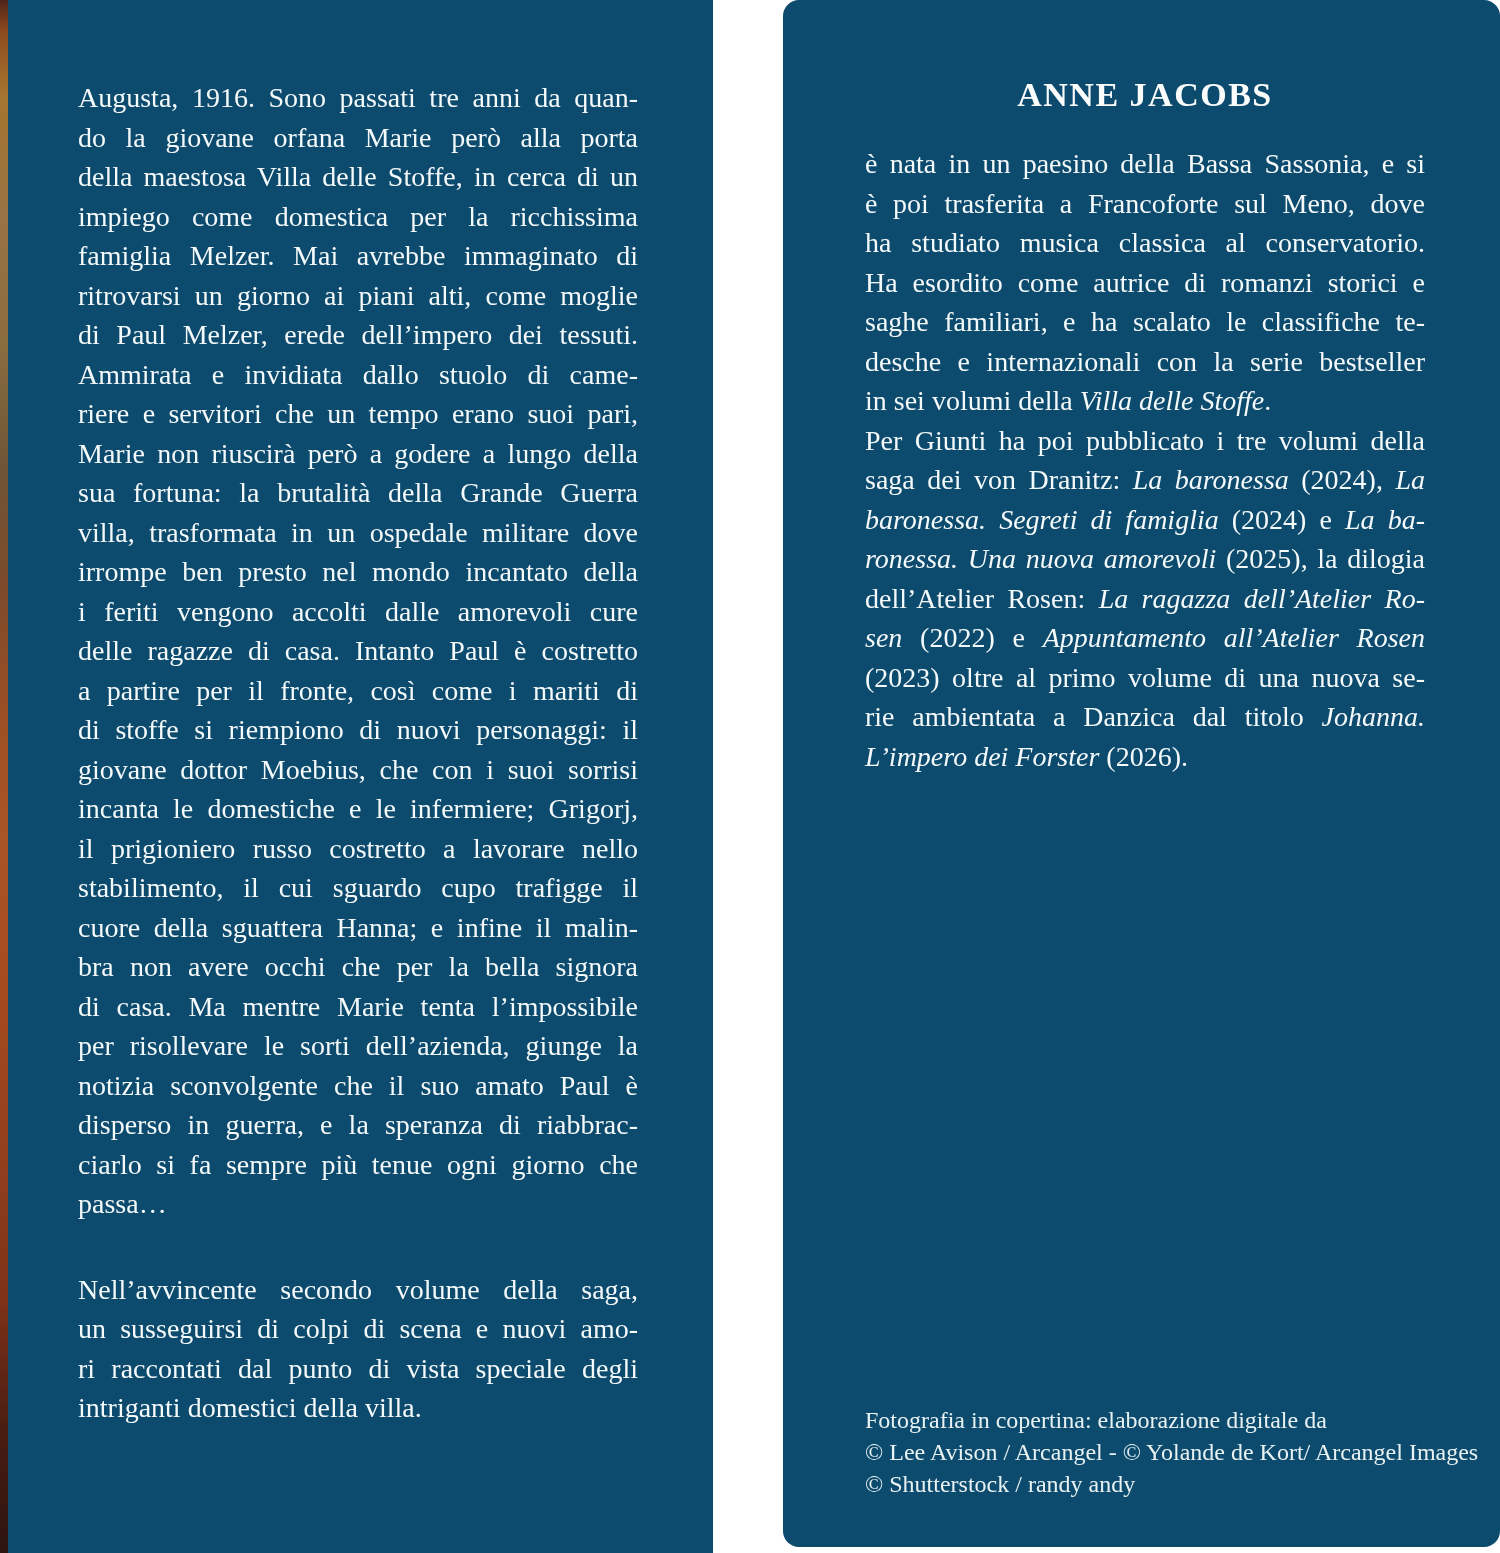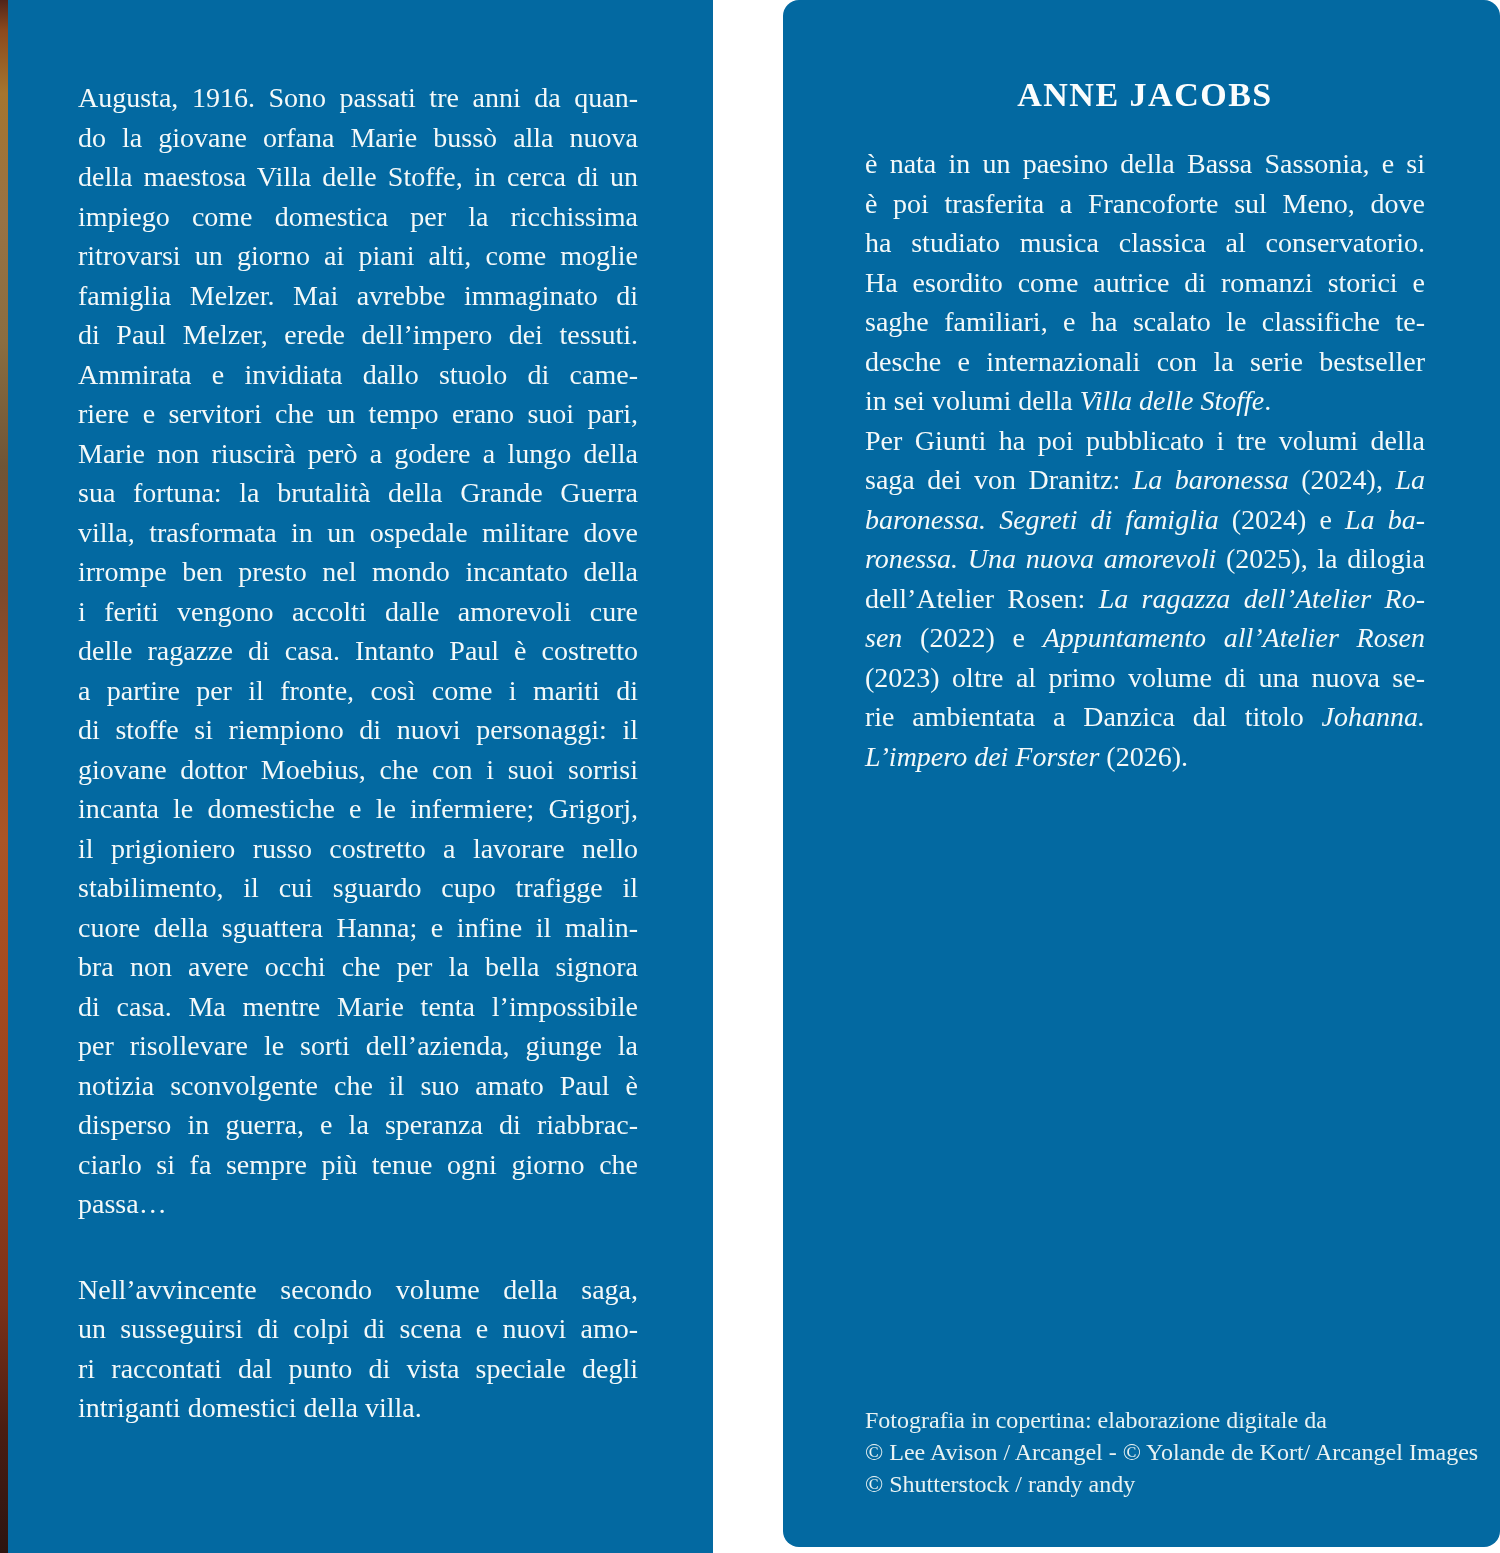--- a/index.html
+++ b/index.html
@@ -14,21 +14,21 @@
 
   
   .edge-strip{
     position:absolute;left:0;top:0;width:8px;height:1553px;
     background:linear-gradient(180deg,
       #50241a 0%, #8c4a1e 2%, #a5752f 6%, #987244 14%, #8a6d40 22%,
       #6f5536 30%, #7d4a2c 38%, #9c4f24 46%, #aa5526 54%, #a54a1f 64%,
       #93401e 74%, #7c3118 84%, #4a1d12 92%, #2c1410 100%);
   }
 
-  .panel{position:absolute;background:#0369a1;}
+  .panel{position:absolute;background:#0c4a6e;}
   .panel.left{left:8px;top:0;width:705px;height:1553px;}
   .panel.right{left:783px;top:0;width:717px;height:1547px;border-radius:16px;}
 
   .synopsis{
     position:absolute;left:70px;top:78px;width:560px;
     color:#f4f9f9;font-size:28px;line-height:39.5px;
   }
   .synopsis .para + .para{margin-top:46px;}
 
   .tline{
@@ -67,25 +67,25 @@
 <body>
 
 <div class="page">
 
   <div class="edge-strip"></div>
 
   <div class="panel left">
     <div class="synopsis">
         <div class="para">
           <div class="tline">Augusta, 1916. Sono passati tre anni da quan-</div>
-          <div class="tline">do la giovane orfana Marie bussò alla nuova</div>
+          <div class="tline">do la giovane orfana Marie però alla porta</div>
           <div class="tline">della maestosa Villa delle Stoffe, in cerca di un</div>
           <div class="tline">impiego come domestica per la ricchissima</div>
+          <div class="tline">famiglia Melzer. Mai avrebbe immaginato di</div>
           <div class="tline">ritrovarsi un giorno ai piani alti, come moglie</div>
-          <div class="tline">famiglia Melzer. Mai avrebbe immaginato di</div>
           <div class="tline">di Paul Melzer, erede dell’impero dei tessuti.</div>
           <div class="tline">Ammirata e invidiata dallo stuolo di came-</div>
           <div class="tline">riere e servitori che un tempo erano suoi pari,</div>
           <div class="tline">Marie non riuscirà però a godere a lungo della</div>
           <div class="tline">sua fortuna: la brutalità della Grande Guerra</div>
           <div class="tline">villa, trasformata in un ospedale militare dove</div>
           <div class="tline">irrompe ben presto nel mondo incantato della</div>
           <div class="tline">i feriti vengono accolti dalle amorevoli cure</div>
           <div class="tline">delle ragazze di casa. Intanto Paul è costretto</div>
           <div class="tline">a partire per il fronte, così come i mariti di</div>

